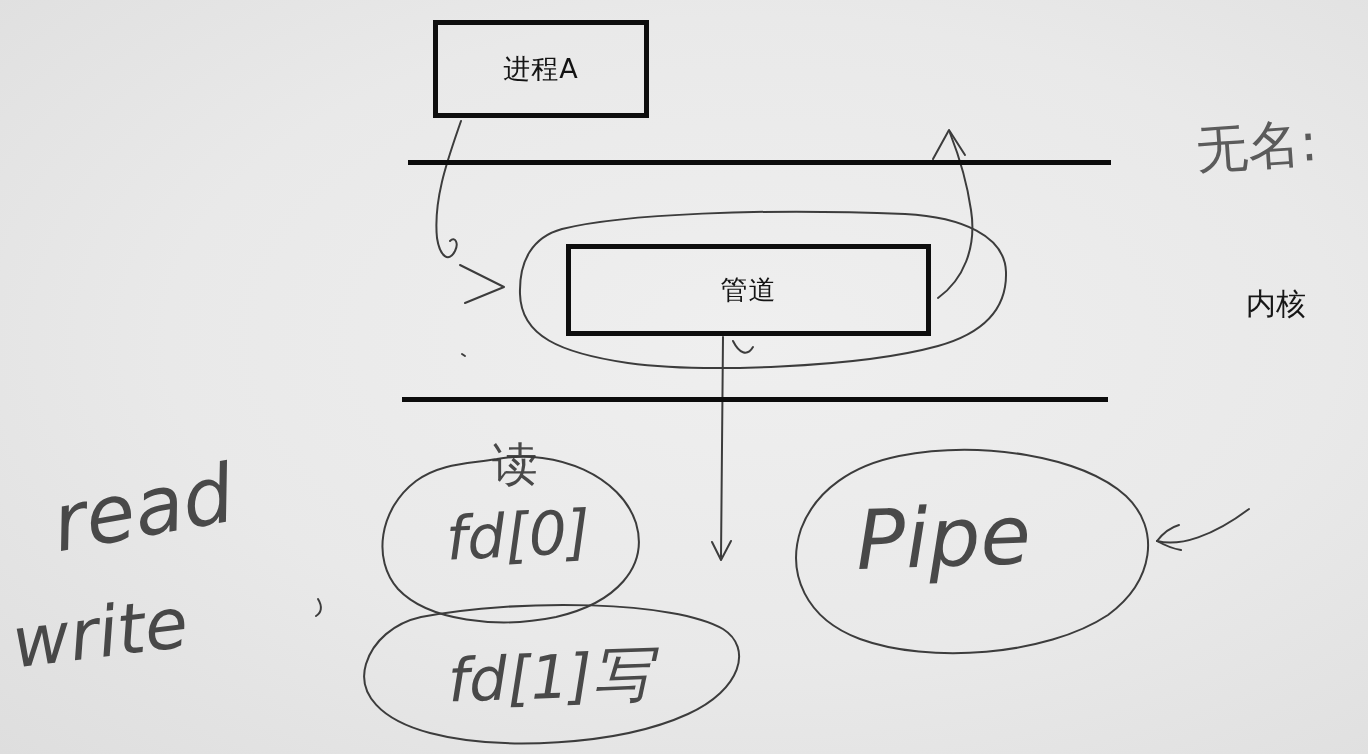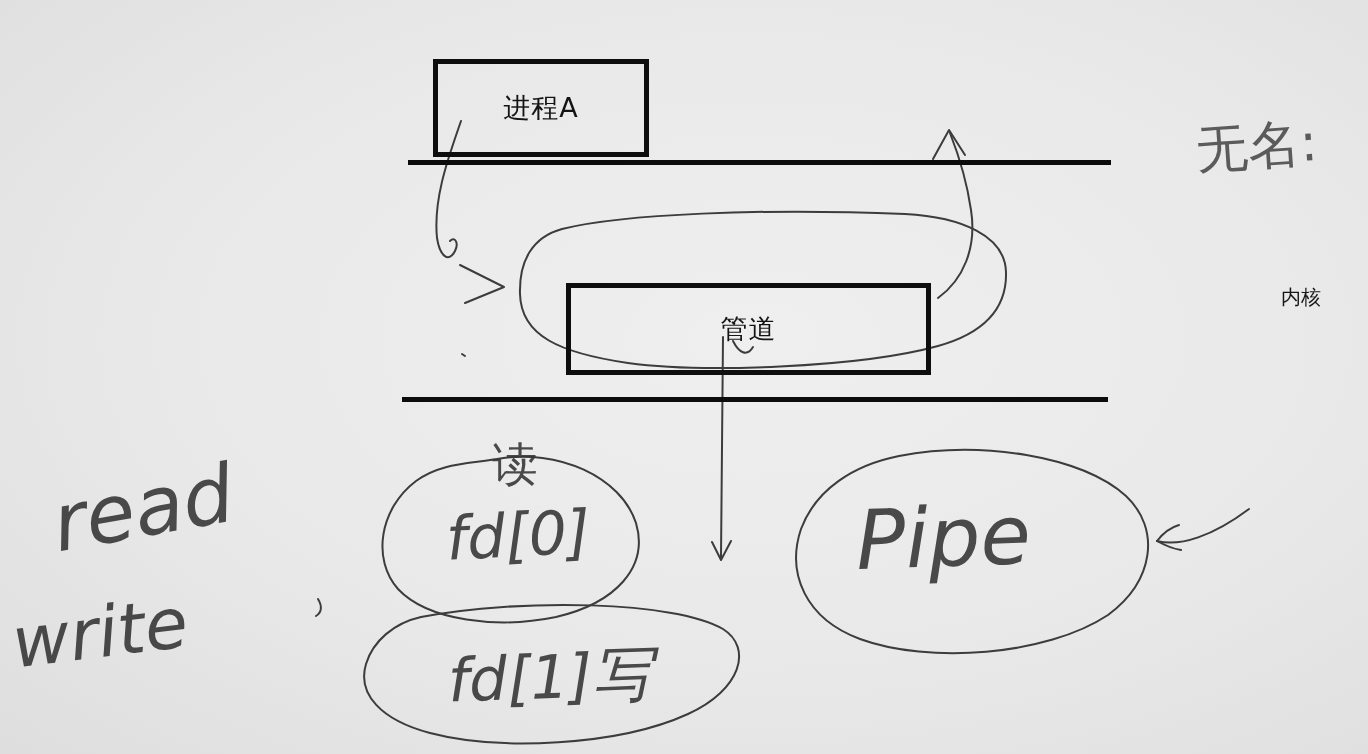--- a/index.html
+++ b/index.html
@@ -29,38 +29,37 @@
   .box {
     position: absolute;
     border: 5px solid #0e0e0e;
     display: flex;
     align-items: center;
     justify-content: center;
     font-size: 27px;
     color: #141414;
     letter-spacing: 1px;
     background: transparent;
-    margin-top: 39px;
   }
   #box-a     { left: 433px; top: 20px;  width: 206px; height: 88px; }
   #box-b     { left: 828px; top: 16px;  width: 210px; height: 88px; }
   #box-pipe  { left: 566px; top: 244px; width: 355px; height: 82px; align-items: center; }
   .hline {
     position: absolute;
     height: 5px;
     background: #0c0c0c;
   }
   #line-top    { left: 408px; top: 160px; width: 703px; }
   #line-bottom { left: 402px; top: 397px; width: 706px; }
   .typed {
     position: absolute;
     color: #161616;
     white-space: nowrap;
   }
-  #kernel { left: 1281px; top: 284px; font-size: 20px; font-family: Liberation Serif, serif; }
+  #kernel { left: 1246px; top: 284px; font-size: 30px; font-family: Liberation Serif, serif; }
   .hand {
     position: absolute;
     color: #383838;
     font-style: italic;
     white-space: nowrap;
     opacity: 0.9;
   }
   #hw-unnamed { left: 1196px; top: 112px; font-size: 52px; font-style: normal; transform: rotate(-4deg); opacity: 0.8; }
   #hw-read    { left: 52px;  top: 462px; font-size: 80px; transform: rotate(-10deg); }
   #hw-write   { left: 12px;  top: 592px; font-size: 70px; transform: rotate(-7deg); }

